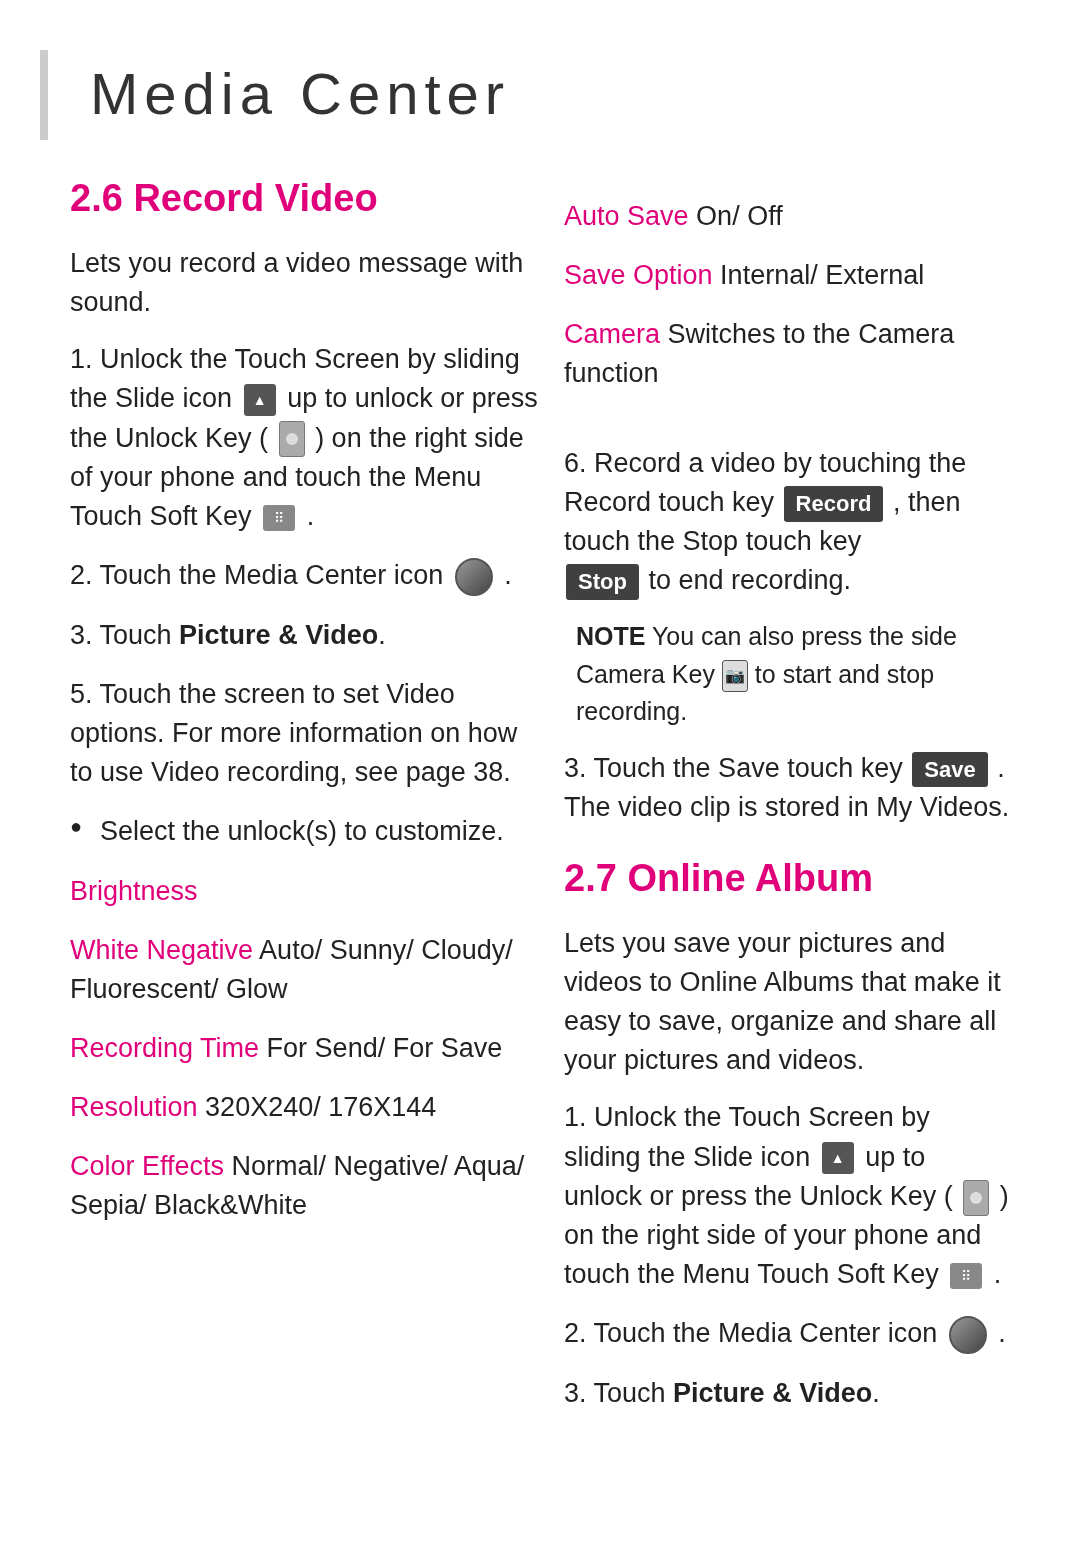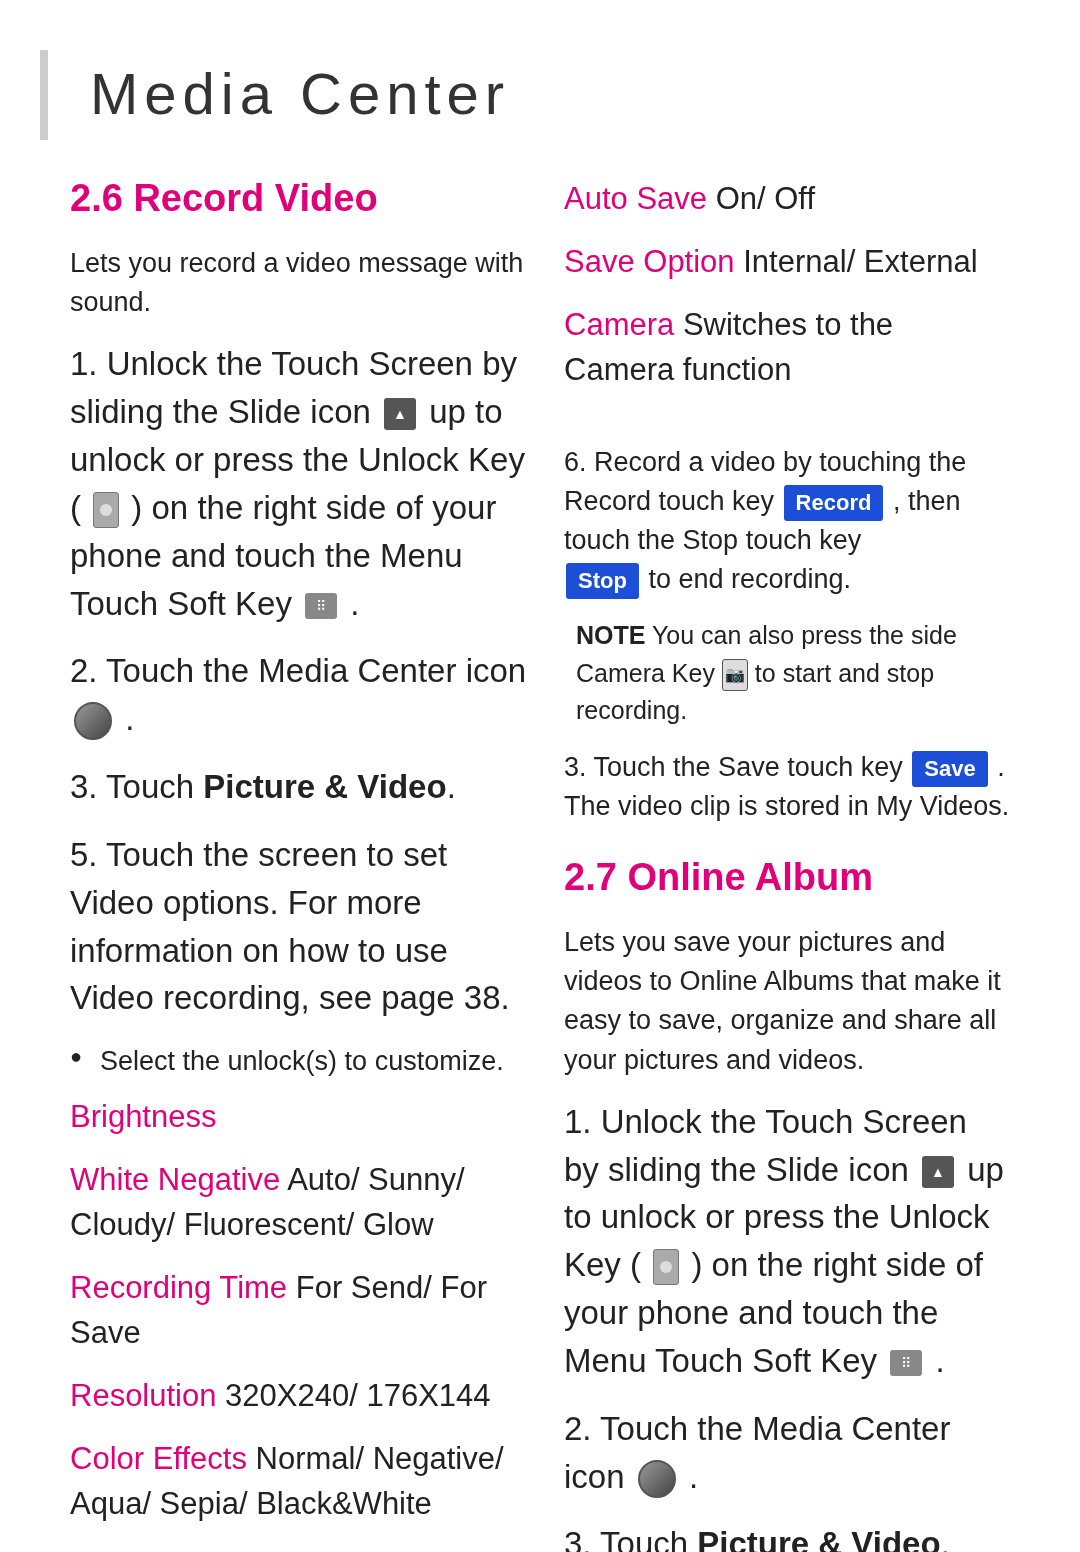--- a/index.html
+++ b/index.html
@@ -74,21 +74,21 @@
     }
 
     
     .num-list {
       list-style: none;
       padding: 0;
       margin: 0;
     }
 
     .num-list li {
-      font-size: 33px;
+      font-size: 27px;
       line-height: 1.45;
       color: #222222;
       margin-bottom: 20px;
       padding-left: 0;
     }
 
     
     .bullet-list {
       list-style: none;
       padding: 0;
@@ -109,38 +109,39 @@
       position: absolute;
       left: 0;
       top: 0;
       font-size: 20px;
       color: #222222;
     }
 
     
     .option-block {
       margin-bottom: 18px;
-      font-size: 31px;
+      font-size: 27px;
       line-height: 1.45;
+      margin-top: 20px;
     }
 
     .option-label {
       color: #e0007a;
       font-weight: normal;
     }
 
     
     strong {
       font-weight: bold;
     }
 
     
     .key-btn {
       display: inline-block;
-      background: #1d4ed8;
+      background: #404040;
       color: #fff;
       font-size: 22px;
       font-weight: bold;
       padding: 2px 12px;
       border-radius: 3px;
       vertical-align: middle;
       margin: 0 2px;
     }
 
     

